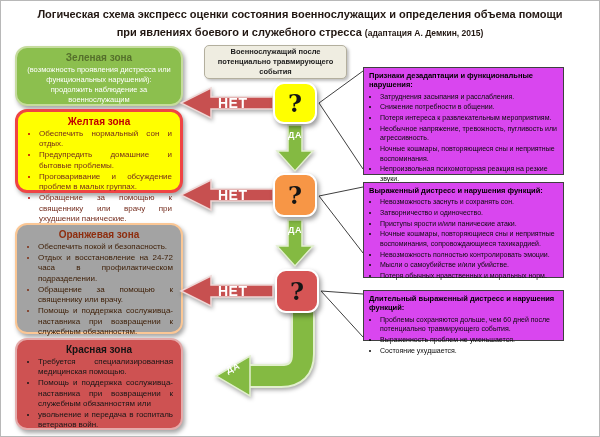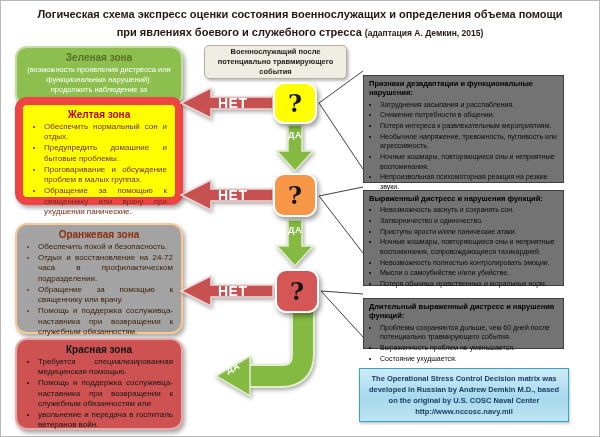--- a/index.html
+++ b/index.html
@@ -25,21 +25,21 @@
   .zone{
     left:14px;width:168px;border-radius:12px;padding:3px 8px 4px 8px;
     box-shadow:2px 3px 4px rgba(0,0,0,.35);z-index:2;
   }
   .zone h3{margin:1px 0 2px 0;font-size:10px;font-weight:700;text-align:center;}
   .zone ul{margin:0;padding:0 0 0 13px;}
   .zone li{font-size:8px;line-height:1.28;text-align:justify;margin-bottom:1px;}
   .zone-green{top:45px;height:60px;background:#8CBF4E;border:2px solid #c6dc9e;}
   .zone-green h3{color:#55702c;}
   .zone-green p{margin:0;color:#ffffff;font-size:7.5px;line-height:1.35;text-align:center;}
-  .zone-yellow{top:96px;height:108px;background:#FFFF00;border:8px solid #ef4444;}
+  .zone-yellow{top:108px;height:84px;background:#FFFF00;border:3px solid #ef4444;}
   .zone-yellow h3{color:#C00000;}
   .zone-yellow li{color:#742c1d;}
   .zone-yellow li::marker{color:#C00000;}
   .zone-orange{top:222px;height:111px;background:#a3a3a3;border:2px solid #fbc795;}
   .zone-orange h3{color:#8e2d0e;}
   .zone-orange li{color:#3f2008;}
   .zone-orange li::marker{color:#7d2b10;}
   .zone-red{top:337px;height:92px;background:#CE5252;border:2px solid #e5abab;}
   .zone-red h3{color:#141414;}
   .zone-red li{color:#161616;}
@@ -82,22 +82,22 @@
   .yes2{left:273px;top:217px;}
   .curve-arrow{left:205px;top:310px;width:120px;height:95px;z-index:2;}
   .curve-arrow svg{display:block;width:100%;height:100%;filter:drop-shadow(1px 2px 2px rgba(0,0,0,.35));}
   .curve-label{
     position:absolute;left:20px;top:52px;transform:rotate(-24deg);
     color:#ffffff;font-weight:700;font-size:9px;letter-spacing:.5px;
   }
 
   
   .crit{
-    left:362px;width:201px;background:#737373;border:1px solid #3f3f3f;
-    padding:3px 5px 2px 5px;z-index:2;margin-top:8px;
+    left:362px;width:201px;background:#d946ef;border:1px solid #3f3f3f;
+    padding:3px 5px 2px 5px;z-index:2;
   }
   .crit h4{margin:0;font-size:7.5px;font-weight:700;color:#000;line-height:1.25;}
   .crit ul{margin:2px 0 0 0;padding:0 0 0 11px;}
   .crit li{font-size:7px;line-height:1.38;color:#0a0a0a;margin-bottom:1px;}
   .crit1{top:66px;height:108px;}
   .crit2{top:181px;height:96px;}
   .crit3{top:289px;height:51px;}
 
   
   .credit{
@@ -244,17 +244,14 @@
   </div>
   <div class="abs crit crit3">
     <h4>Длительный выраженный дистресс и нарушения функций:</h4>
     <ul>
         <li>Проблемы сохраняются дольше, чем 60 дней после потенциально травмирующего события.</li>
         <li>Выраженность проблем не уменьшается.</li>
         <li>Состояние ухудшается.</li>
       </ul>
   </div>
 
-  <div class="abs credit">
-    <span>The Operational Stress Control Decision matrix was developed in Russian by Andrew Demkin M.D., based on the original by U.S. COSC Naval Center http://www.nccosc.navy.mil</span>
-  </div>
 
 </div>
 
 </body></html>

